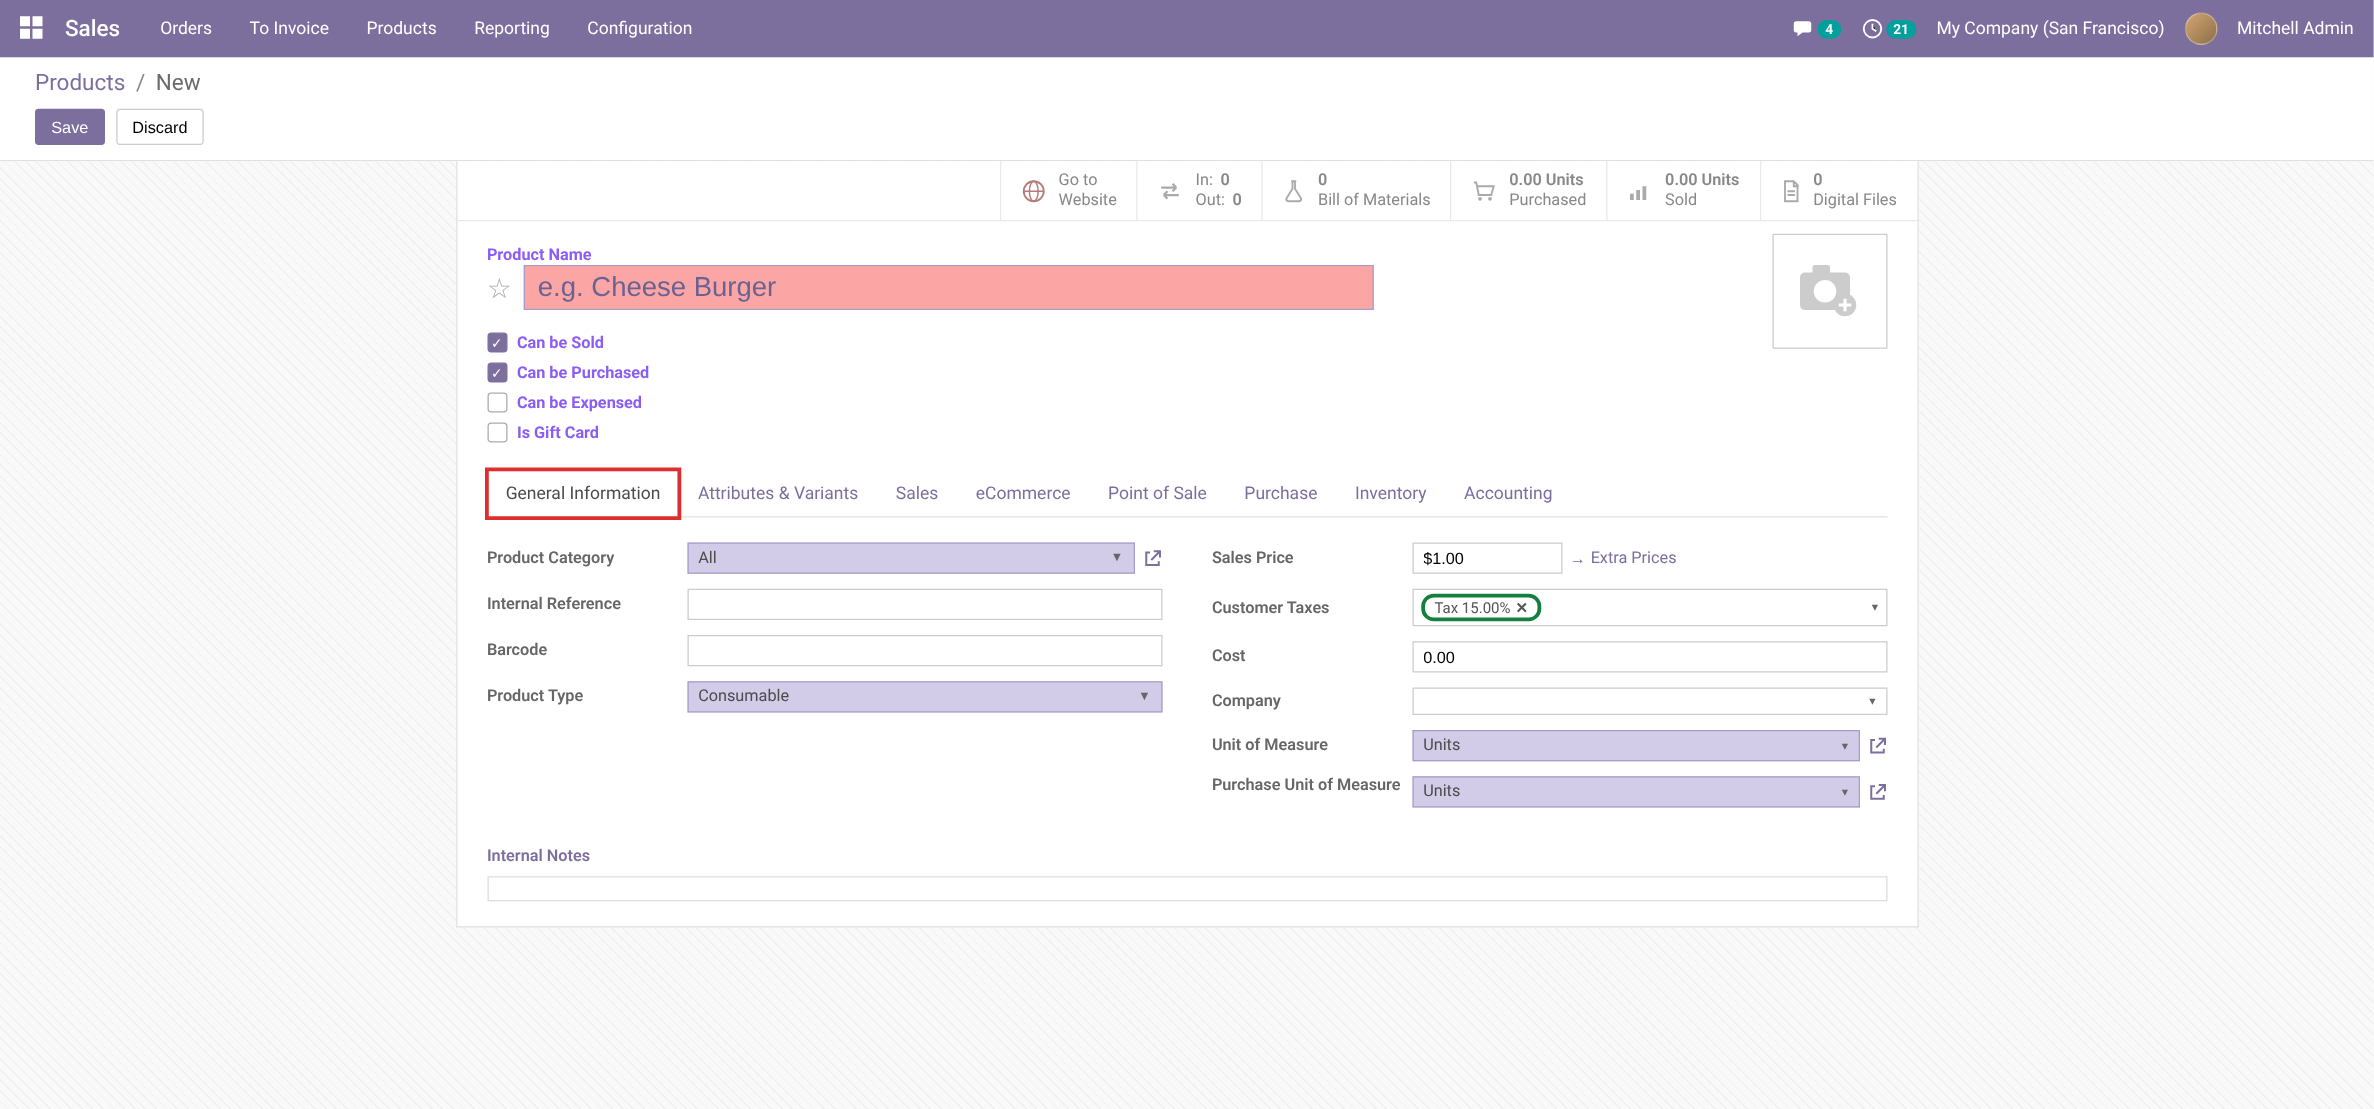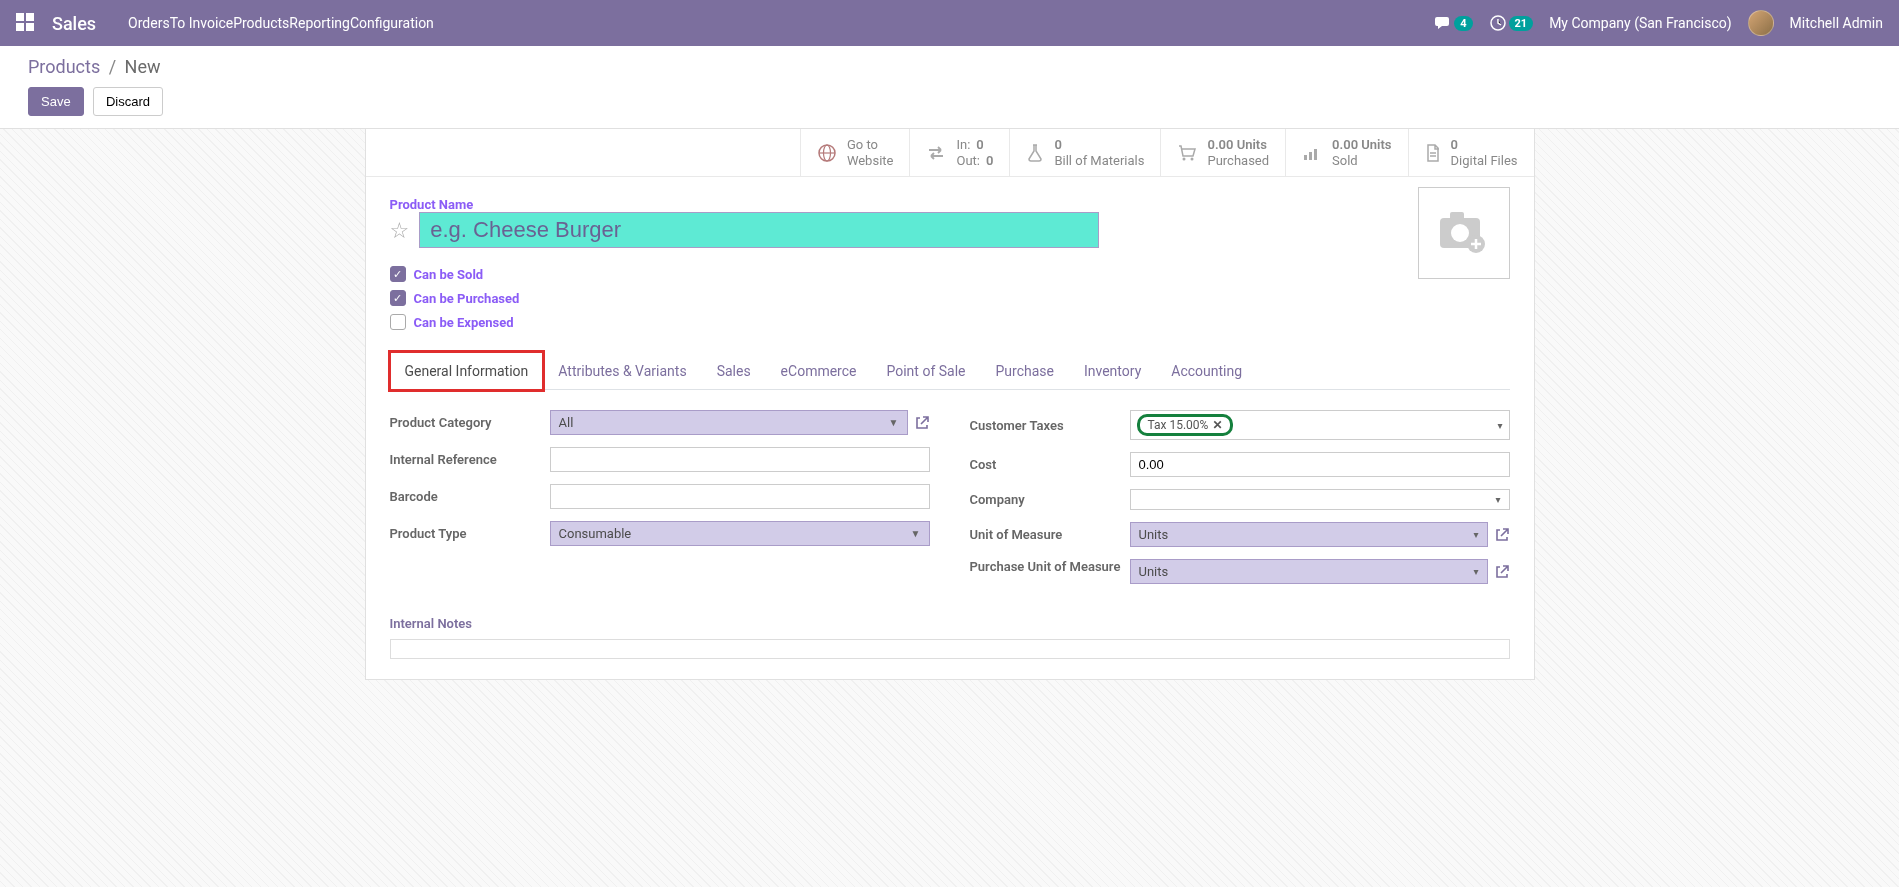--- a/index.html
+++ b/index.html
@@ -4,21 +4,21 @@
 <style>
 * { box-sizing: border-box; margin: 0; padding: 0; }
 body { font-family: -apple-system, BlinkMacSystemFont, "Segoe UI", Roboto, "Helvetica Neue", sans-serif; font-size: 13px; color: #4c4c4c; background: #f9f9f9; }
 
 
 .topnav { background: #7c6f9e; color: #fff; height: 46px; display: flex; align-items: center; padding: 0 16px; }
 .apps-icon { width: 20px; height: 20px; margin-right: 16px; cursor: pointer; }
 .apps-grid { display: grid; grid-template-columns: repeat(2,8px); grid-template-rows: repeat(2,8px); gap: 2px; }
 .apps-grid span { background: #fff; }
 .brand { font-size: 18px; font-weight: 500; margin-right: 32px; }
-.topnav-menu { display: flex; }
+.topnav-menu { display: flex; gap: 30px; }
 .topnav-menu a { color: #fff; text-decoration: none; font-size: 14px; }
 .topnav-right { margin-left: auto; display: flex; align-items: center; gap: 16px; font-size: 14px; }
 .chat-badge, .clock-badge { display: inline-flex; align-items: center; gap:2px; }
 .chat-badge .count, .clock-badge .count { background: #00a09d; color: #fff; border-radius: 10px; padding: 1px 6px; font-size: 11px; font-weight: bold; }
 .avatar { width: 26px; height: 26px; border-radius: 50%; background: linear-gradient(135deg,#d4a574,#8b6f47); border: 1px solid rgba(255,255,255,0.3); }
 
 
 .controlbar { background: #fff; padding: 10px 28px 12px; border-bottom: 1px solid #e0e0e0; }
 .breadcrumb { font-size: 18px; color: #7c6f9e; margin-bottom: 10px; }
 .breadcrumb .sep { color: #888; margin: 0 4px; }
@@ -35,21 +35,21 @@
 .stat .icon { color: #aaa; }
 .stat .lines { display:flex; flex-direction:column; line-height:1.2; }
 .stat .lines.row2 { flex-direction:row; gap:6px; }
 .stat .val { font-weight: 600; color: #888; }
 
 
 .formbody { padding: 20px 24px; }
 .label { font-weight: 700; color: #8b5cf6; font-size: 13px; }
 .prodname-row { display:flex; align-items:flex-start; gap:10px; }
 .star { color: #aaa; font-size: 22px; margin-top:6px; cursor:pointer; }
-.prodname-input { flex:1; max-width:680px; font-size: 22px; padding: 4px 10px; border: 1px solid #a99cc8; background: #5eead4; color: #444; }
+.prodname-input { flex:1; max-width:680px; font-size: 22px; padding: 4px 10px; border: 1px solid #a99cc8; background: #fca5a5; color: #444; }
 .prodname-input::placeholder { color: #6a6293; }
 .image-box { width: 92px; height: 92px; border: 1px solid #ccc; display:flex; align-items:center; justify-content:center; color:#bbb; float:right; margin-top:-10px; cursor:pointer; }
 
 .checks { margin-top: 18px; display:flex; flex-direction:column; gap:8px; }
 .checkrow { display:flex; align-items:center; gap:8px; }
 .chk { width:16px; height:16px; border:1px solid #aaa; border-radius:3px; display:inline-flex; align-items:center; justify-content:center; background:#fff; }
 .chk.checked { background:#7c6f9e; border-color:#7c6f9e; color:#fff; font-size:11px; }
 
 
 .tabs { display:flex; border-bottom:1px solid #dee2e6; margin-top:22px; }
@@ -229,20 +229,24 @@
                 <span class="label">Can be Sold</span>
               </div>
           <div class="checkrow">
                 <span class="chk checked">✓</span>
                 <span class="label">Can be Purchased</span>
               </div>
           <div class="checkrow">
                 <span class="chk"></span>
                 <span class="label">Can be Expensed</span>
               </div>
+          <div class="checkrow">
+                <span class="chk"></span>
+                <span class="label">Is Gift Card</span>
+              </div>
         </div>
       </div>
       <div class="image-box">
         <svg width="56" height="46" viewBox="0 0 56 46">
               <rect x="4" y="8" width="40" height="30" rx="4" fill="#ccc"></rect>
               <rect x="14" y="2" width="14" height="8" rx="2" fill="#ccc"></rect>
               <circle cx="24" cy="23" r="9" fill="#fff"></circle>
               <circle cx="40" cy="34" r="9" fill="#ccc"></circle>
               <path stroke="#fff" stroke-width="2.5" d="M40 29v10M35 34h10"></path>
             </svg>
@@ -294,20 +298,30 @@
             <div class="select">
               <span>Consumable</span>
                   <span class="caret">▼</span>
             </div>
           </div>
         </div>
       </div>
 
       <div class="formcol">
         <div class="fieldrow">
+          <div class="flabel">Sales Price</div>
+          <div class="fctrl">
+            <input class="tinput" style="max-width: 120px;" value="$1.00">
+            <span class="extraprices">
+              <span>→</span>
+              <span>Extra Prices</span>
+            </span>
+          </div>
+        </div>
+        <div class="fieldrow">
           <div class="flabel">Customer Taxes</div>
           <div class="fctrl">
             <div class="tagbox" style="flex:1">
               <span class="tag">
                 <span>Tax 15.00%</span>
                 <span class="x">✕</span>
               </span>
               <span class="caret">▾</span>
             </div>
           </div>

